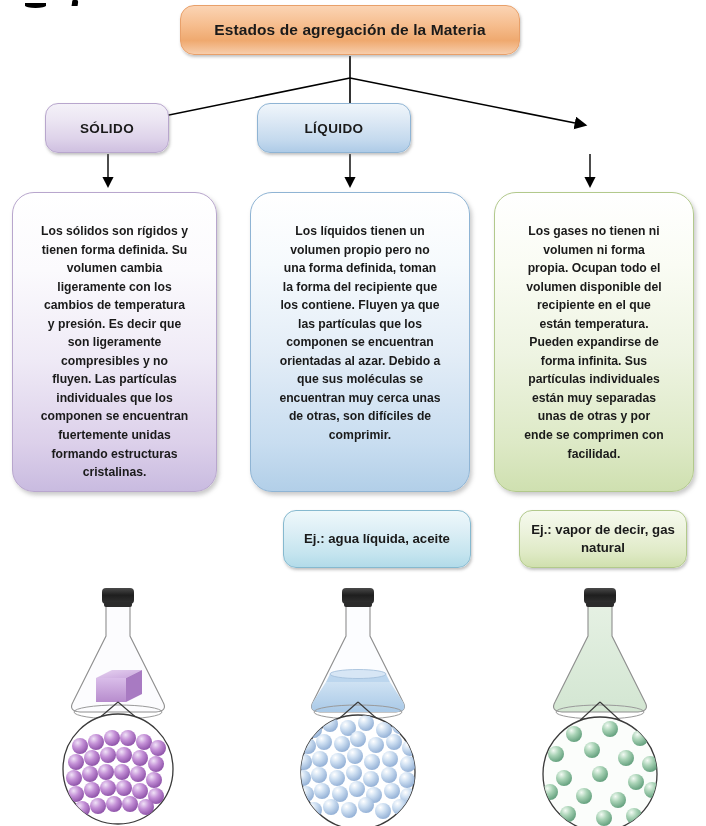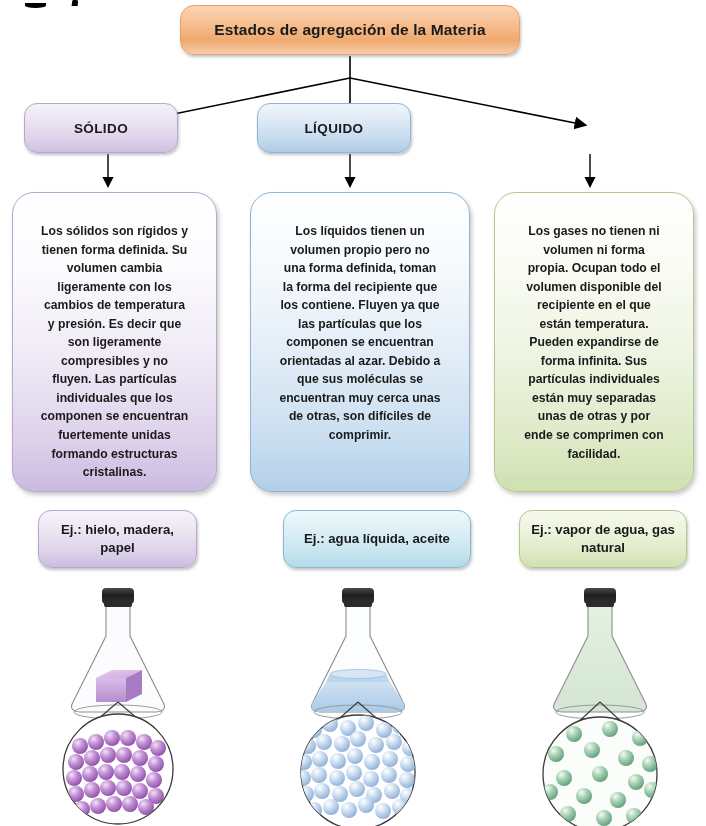--- a/index.html
+++ b/index.html
@@ -73,21 +73,21 @@
 
   
   .state-box {
     height: 50px;
     border-radius: 13px;
     font-size: 13.5px;
     font-weight: bold;
     letter-spacing: 0.4px;
   }
   .state-solid {
-    left: 24px; top: 103px; width: 154px;
+    left: 45px; top: 103px; width: 124px;
     border: 1px solid #b8a6cd;
     background: linear-gradient(to bottom,
       #f4f1f8 0%, #ece6f3 32%, #ded3ea 72%, #cfc0e0 100%);
   }
   .state-liquid {
     left: 257px; top: 103px; width: 154px;
     border: 1px solid #8fb4d4;
     background: linear-gradient(to bottom,
       #f0f6fb 0%, #dde9f5 34%, #c5daee 74%, #aecbe7 100%);
   }
@@ -214,28 +214,25 @@
   <div class="node desc-box desc-solid">
     <p>Los sólidos son rígidos y tienen forma definida. Su volumen cambia ligeramente con los cambios de temperatura y presión. Es decir que son ligeramente compresibles y no fluyen. Las partículas individuales que los componen se encuentran fuertemente unidas formando estructuras cristalinas.</p>
   </div>
   <div class="node desc-box desc-liquid">
     <p>Los líquidos tienen un volumen propio pero no una forma definida, toman  la forma del recipiente que los contiene. Fluyen ya que las partículas que los componen se encuentran orientadas al azar. Debido a que sus moléculas se encuentran muy cerca unas de otras, son difíciles de comprimir.</p>
   </div>
   <div class="node desc-box desc-gas">
     <p>Los gases no tienen ni volumen ni forma propia. Ocupan todo el volumen disponible del recipiente en el que están temperatura. Pueden expandirse de forma infinita. Sus partículas individuales están muy separadas unas de otras y por ende se comprimen con facilidad.</p>
   </div>
 
-  <div class="node ex-box ex-solid">
-    <span>Ej.: hielo, madera, papel</span>
-  </div>
   <div class="node ex-box ex-liquid">
     <span>Ej.: agua líquida, aceite</span>
   </div>
   <div class="node ex-box ex-gas">
-    <span>Ej.: vapor de agua, gas natural</span>
+    <span>Ej.: vapor de decir, gas natural</span>
   </div>
 
   <svg class="flask-fig fig-solid" viewBox="0 0 200 248" width="200" height="248">
     <defs>
       <linearGradient id="capG" x1="0" y1="0" x2="0" y2="1">
         <stop offset="0%" stop-color="#4a4a4a"></stop>
         <stop offset="45%" stop-color="#1e1e1e"></stop>
         <stop offset="100%" stop-color="#333333"></stop>
       </linearGradient>
       <radialGradient id="solidBall" cx="35%" cy="30%" r="75%">

